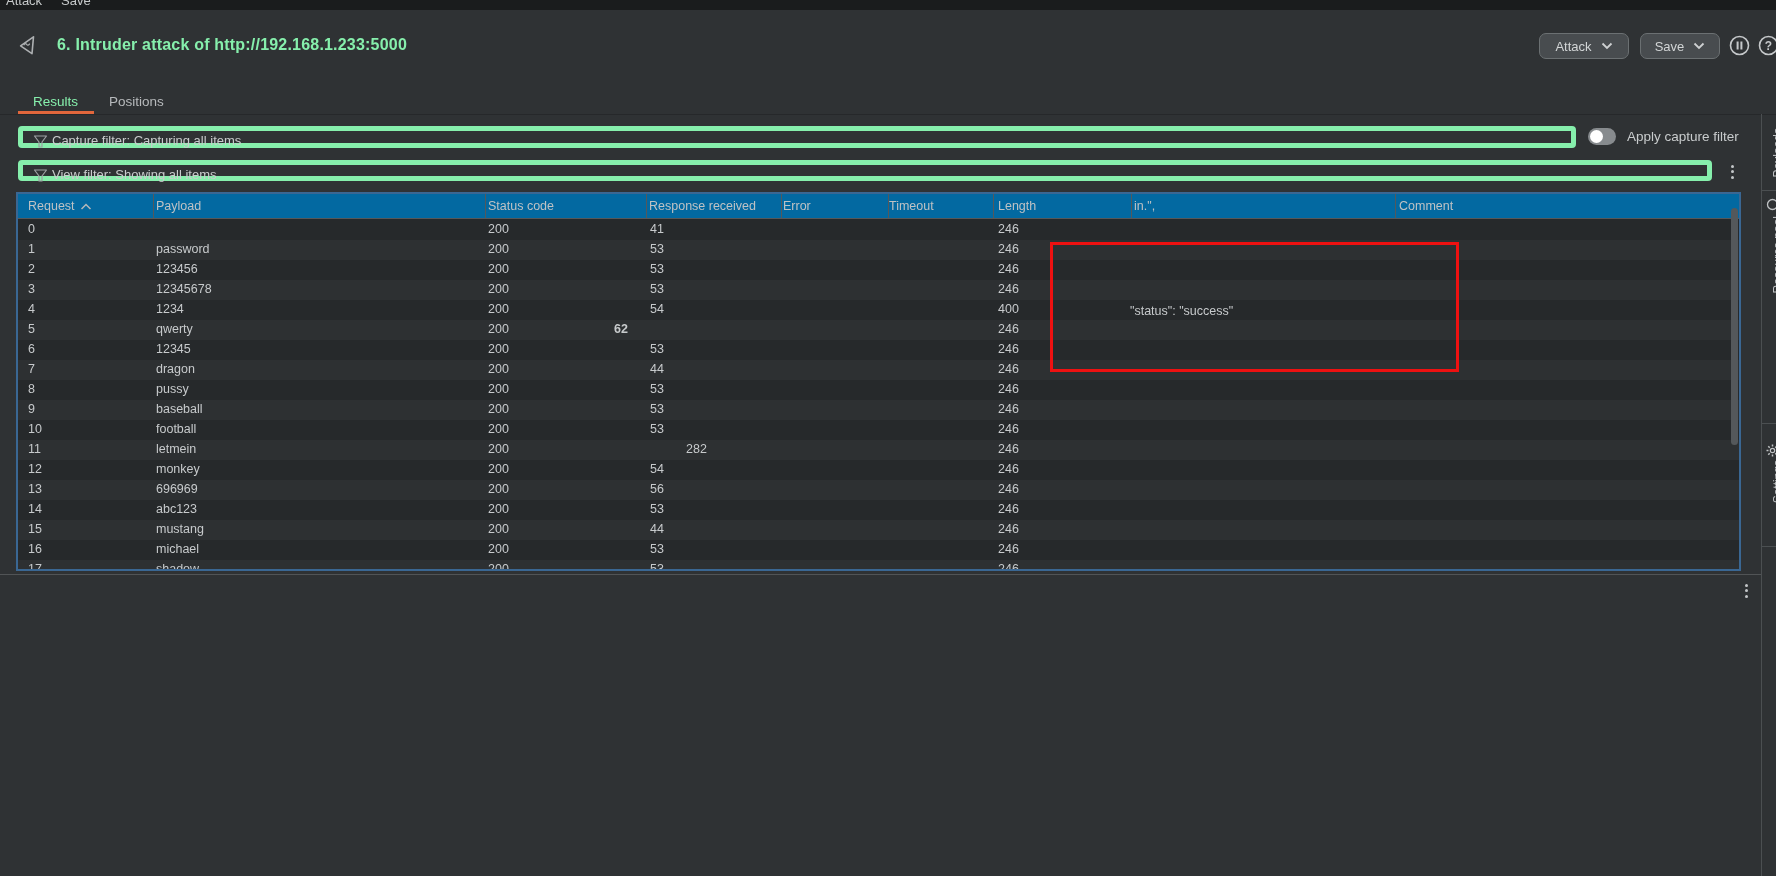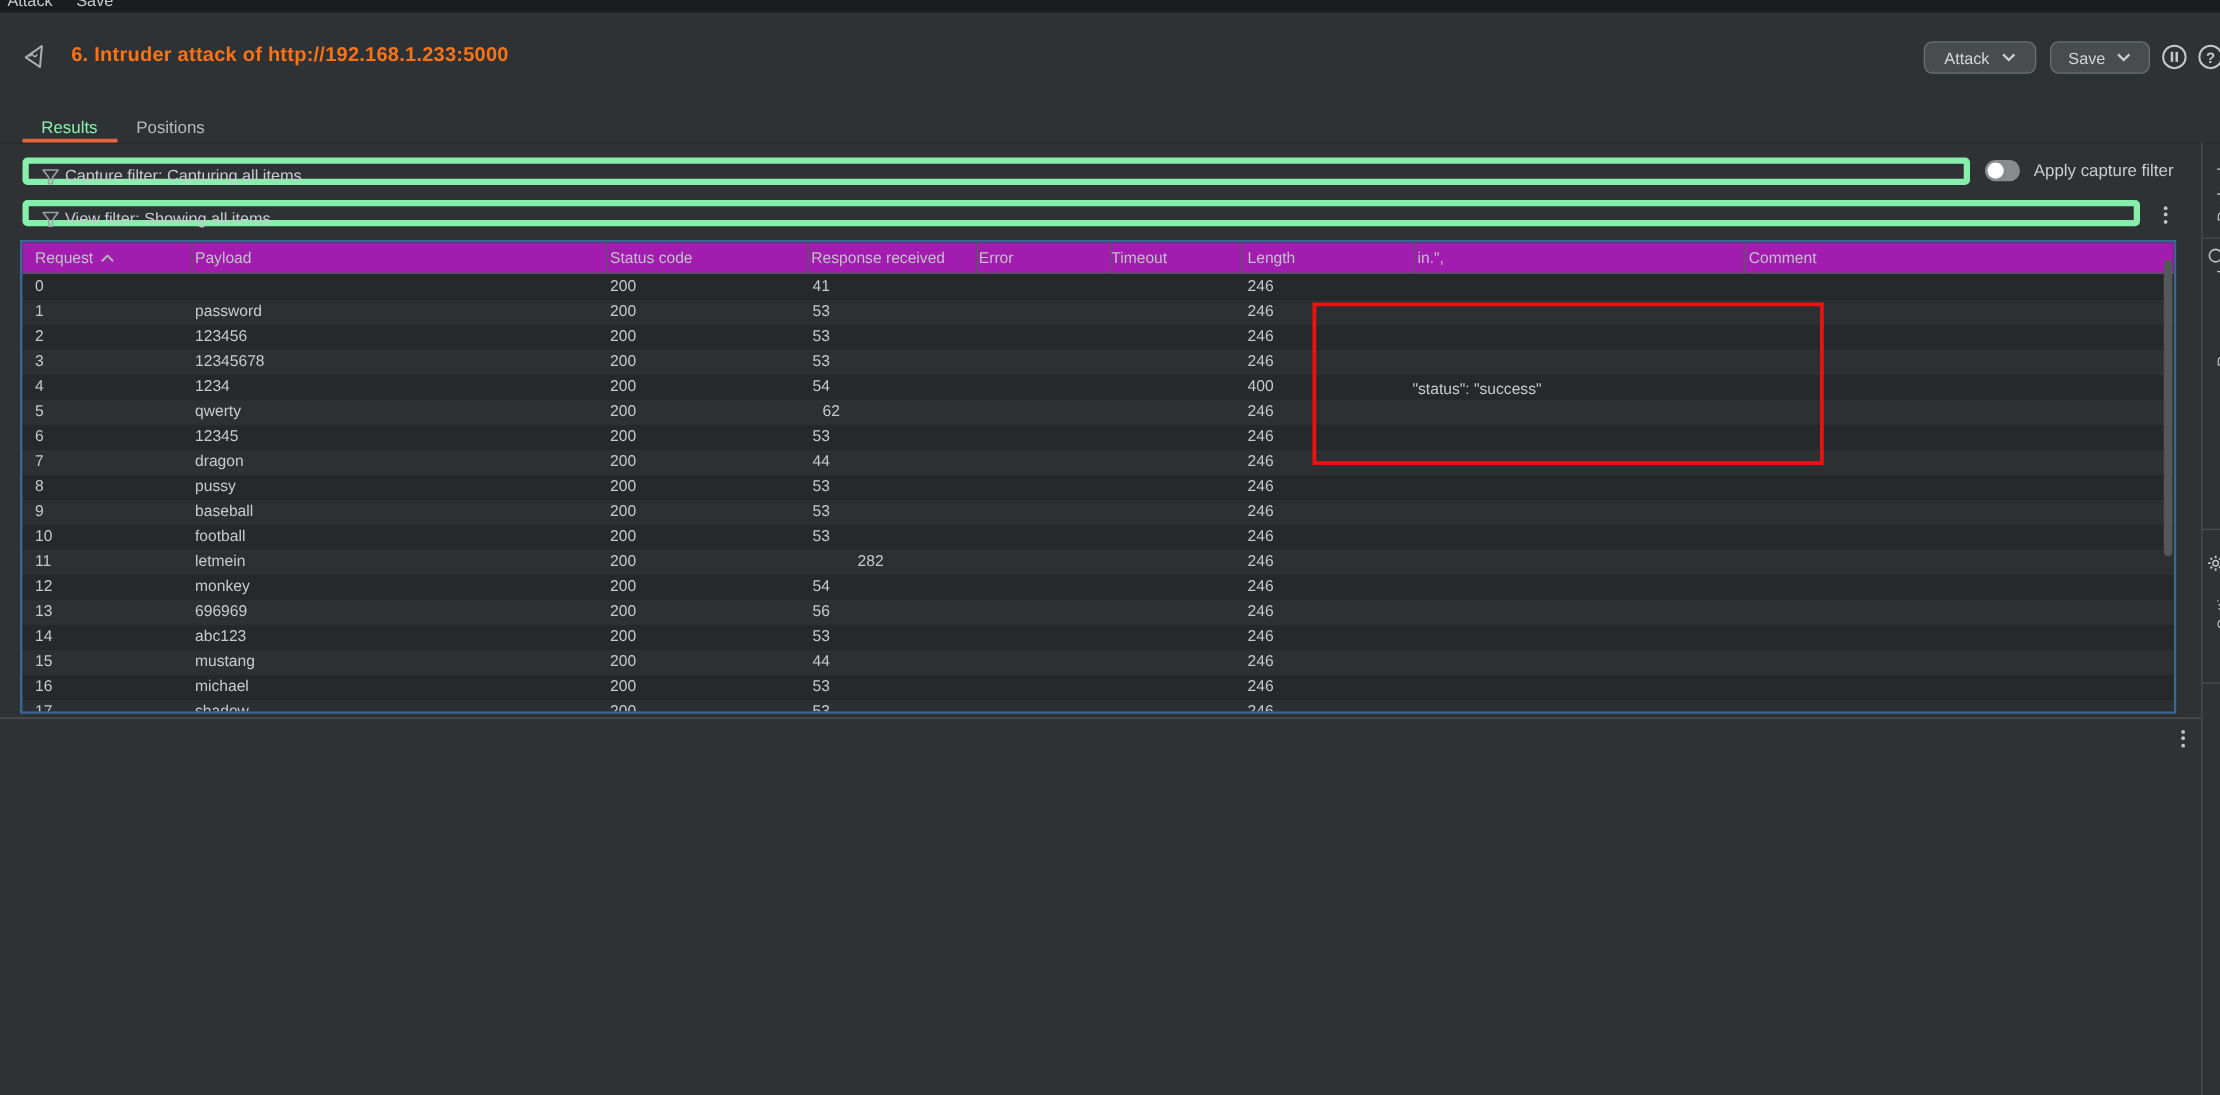--- a/index.html
+++ b/index.html
@@ -3,34 +3,34 @@
 <meta charset="utf-8">
 <style>
 * { margin:0; padding:0; box-sizing:border-box; }
 html,body { width:1776px; height:876px; overflow:hidden; background:#2f3234;
   font-family:"Liberation Sans", sans-serif; }
 .abs { position:absolute; }
 #menubar { position:absolute; left:0; top:0; width:1776px; height:10px;
   background:#1a1c1d; overflow:hidden; }
 #menubar span { position:absolute; top:-7px; font-size:13px; color:#c7cacb; }
 #titletxt { position:absolute; left:57px; top:36px; font-size:16px; font-weight:bold;
-  color:#f97316; letter-spacing:0.2px; }
+  color:#86efac; letter-spacing:0.2px; }
 .btn { position:absolute; top:33px; height:26px; background:#484c4f;
   border:1px solid #6b7072; border-radius:7px; color:#d2d5d6; font-size:13px;
   display:flex; align-items:center; justify-content:center; gap:9px; }
 .tab { position:absolute; top:94px; font-size:13.5px; }
 #tabline { position:absolute; left:0; top:114px; width:1776px; height:1px; background:#26282a; }
 #orange { position:absolute; left:18px; top:111px; width:76px; height:3px; background:#e2673c; }
 .fbox { position:absolute; left:18px; border:5px solid #86efac; border-radius:4px;
   color:#c9cccd; font-size:13px; }
 .fbox .ftxt { position:absolute; left:29px; top:2px; }
 .funnel { position:absolute; left:10px; top:3px; }
 #table { position:absolute; left:16px; top:192px; width:1725px; height:379px;
   border:2px solid #3a6793; background:#26292b; overflow:hidden; }
-#thead { position:absolute; left:0; top:0; width:1721px; height:25px; background:#a21caf;
+#thead { position:absolute; left:0; top:0; width:1721px; height:25px; background:#0369a1;
   border-bottom:1px solid #55585a; color:#bfc2c4; font-size:12.5px; }
 #thead span { position:absolute; top:5px; }
 .colsep { position:absolute; top:0; width:1px; height:25px; background:#54585b; }
 .row { position:absolute; left:0; width:1721px; height:20px; font-size:12.5px; color:#c7cacc; }
 .row span { position:absolute; top:2px; }
 .r0 { background:#26292b; }
 .r1 { background:#2d3032; }
 #redrect { position:absolute; left:1050px; top:242px; width:409px; height:130px;
   border:3px solid #ee1111; z-index:5; }
 #succ { position:absolute; left:1130px; top:304px; font-size:12.5px; color:#c7cacc; z-index:6; }
@@ -165,21 +165,21 @@
         <span style="left:10px;">4</span>
         <span style="left:138px;">1234</span>
         <span style="left:470px;">200</span>
         <span style="left:632px;">54</span>
         <span style="left:980px;">400</span>
       </div>
 <div class="row r1" style="top:126px;">
         <span style="left:10px;">5</span>
         <span style="left:138px;">qwerty</span>
         <span style="left:470px;">200</span>
-        <span style="left:640px;">62</span>
+        <span style="left:596px;font-weight:bold;">62</span>
         <span style="left:980px;">246</span>
       </div>
 <div class="row r0" style="top:146px;">
         <span style="left:10px;">6</span>
         <span style="left:138px;">12345</span>
         <span style="left:470px;">200</span>
         <span style="left:632px;">53</span>
         <span style="left:980px;">246</span>
       </div>
 <div class="row r1" style="top:166px;">

